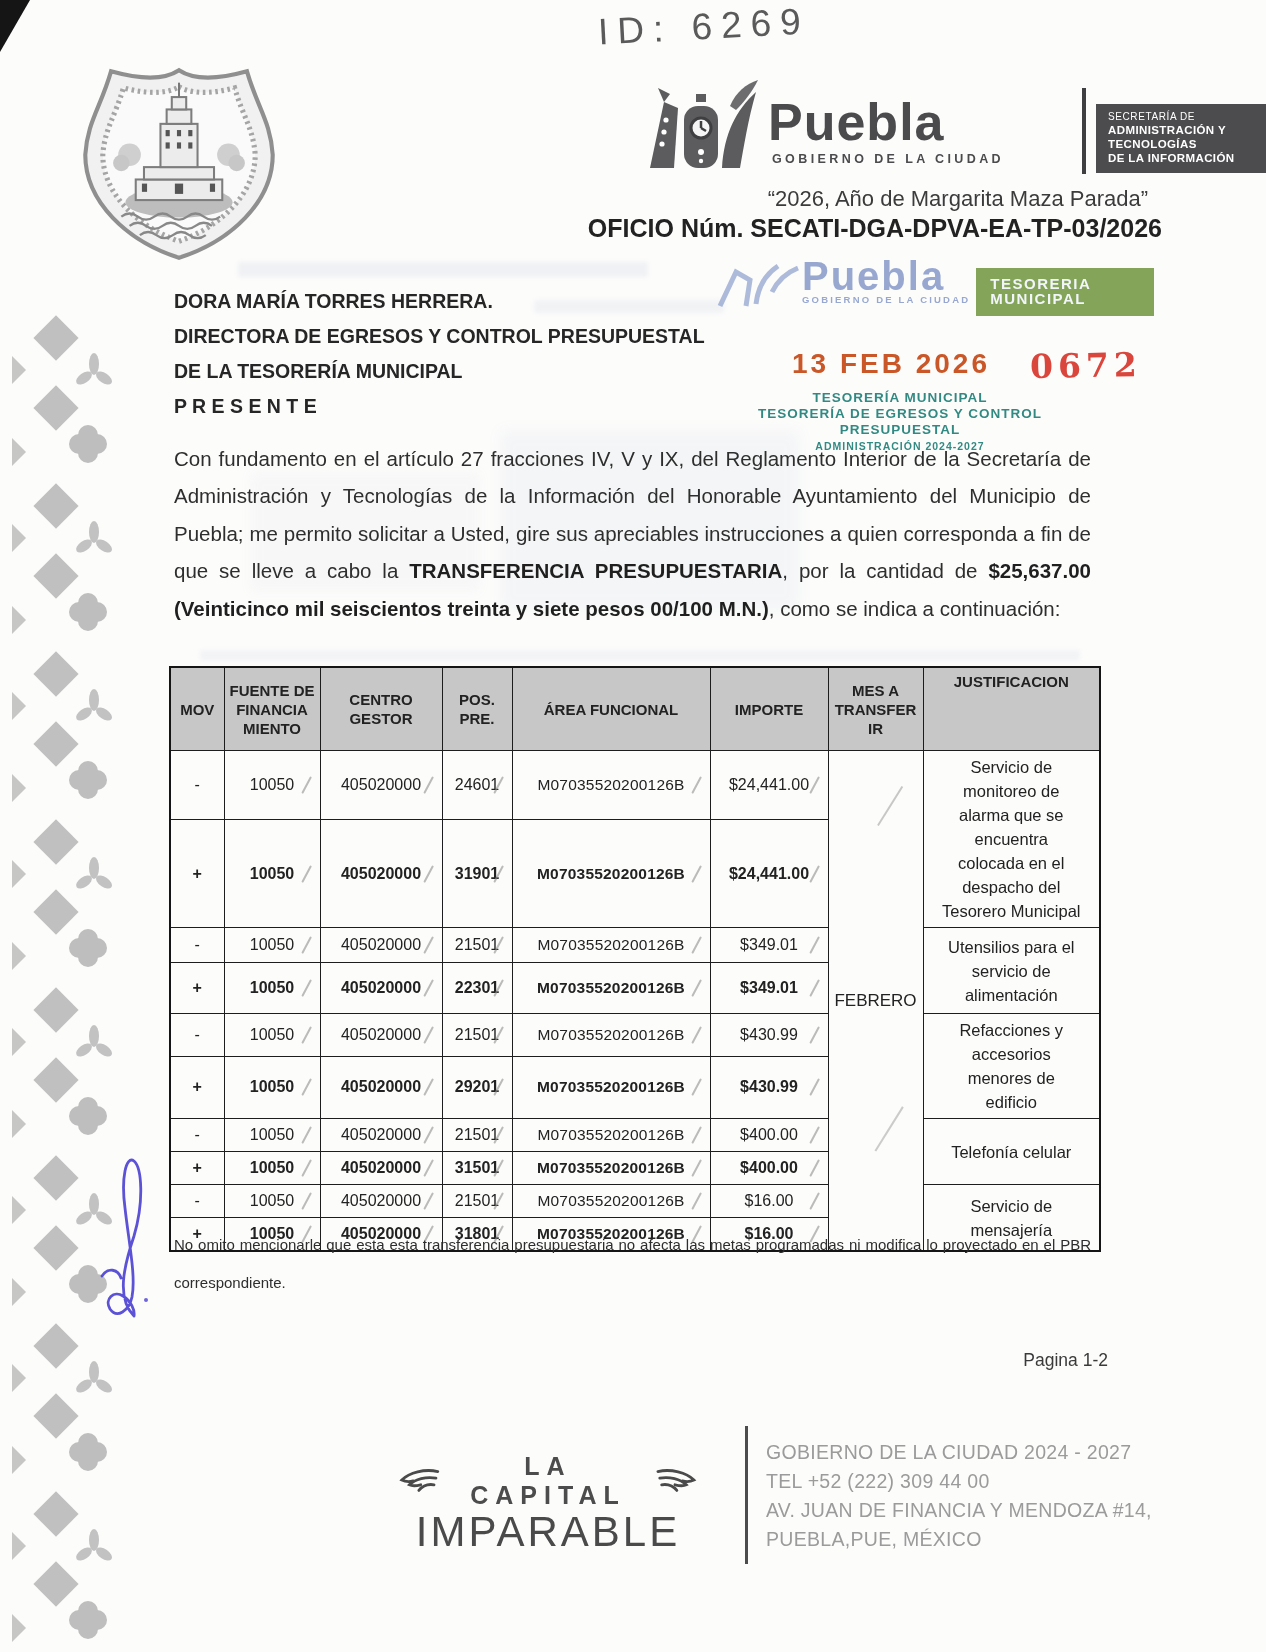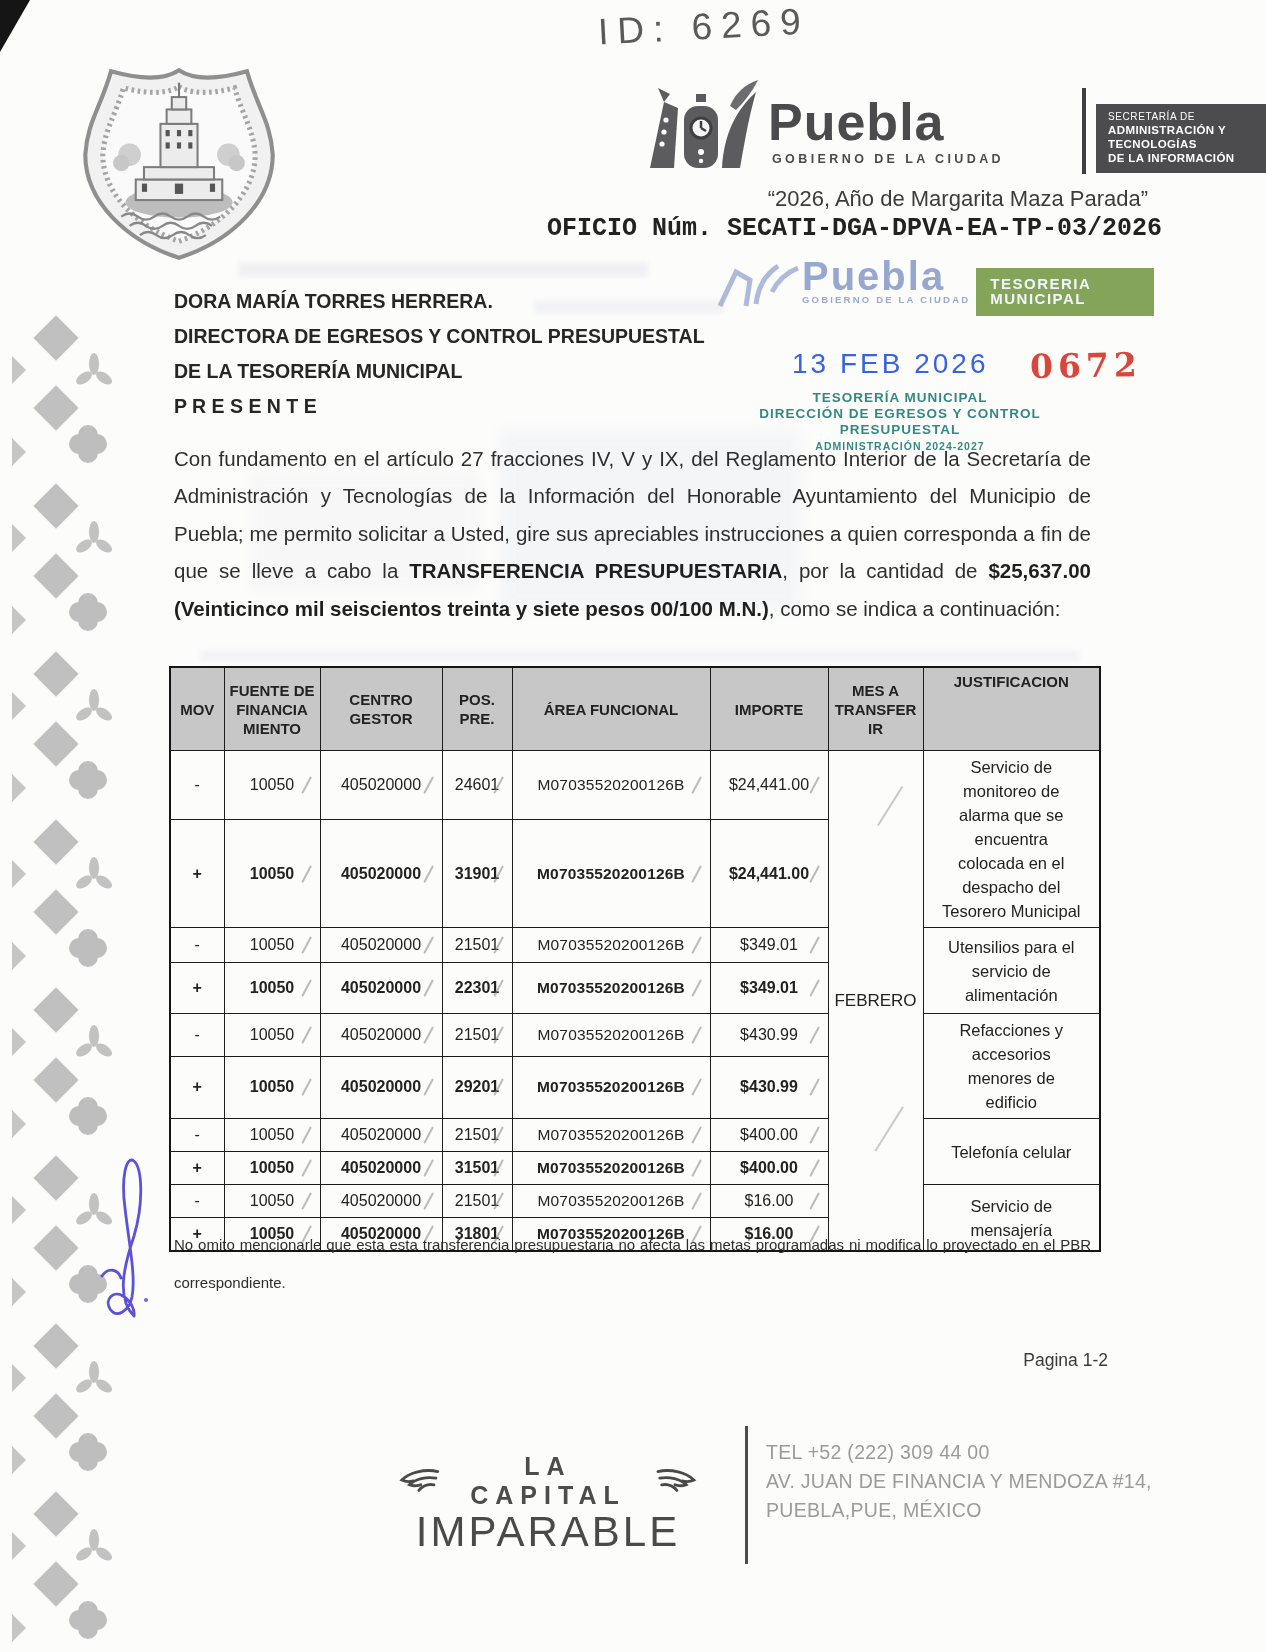--- a/index.html
+++ b/index.html
@@ -19,32 +19,32 @@
   .brand-block{position:absolute;left:644px;top:76px;width:612px;height:100px;}
   .brand-icon{position:absolute;left:0;top:0;}
   .brand-word{position:absolute;left:124px;top:16px;font-size:52px;font-weight:700;color:#4b4b4d;letter-spacing:1px;}
   .brand-tagline{position:absolute;left:128px;top:76px;font-size:12.5px;font-weight:700;color:#4b4b4d;letter-spacing:3.4px;}
   .brand-vbar{position:absolute;left:438px;top:12px;width:4px;height:86px;background:#3f3f41;}
   .sec-badge{position:absolute;left:452px;top:28px;width:190px;padding:7px 10px 8px 12px;background:#4c4c4f;color:#fff;}
   .sec-badge .l1{font-size:10px;letter-spacing:.6px;margin-bottom:1px;}
   .sec-badge .l2,.sec-badge .l3{font-size:11.5px;font-weight:700;letter-spacing:.4px;line-height:14px;}
   
   .year-line{position:absolute;right:118px;top:186px;font-size:22px;color:#3b3b3b;}
-  .oficio-line{position:absolute;right:104px;top:214px;font-size:25px;font-weight:700;color:#222;font-family:Liberation Mono, monospace;}
+  .oficio-line{position:absolute;right:104px;top:214px;font-size:25px;font-weight:700;color:#222;}
   
   .recipient{position:absolute;left:174px;top:284px;font-size:19.5px;font-weight:700;line-height:35px;color:#262626;}
   
   .stamp{position:absolute;left:700px;top:252px;width:556px;height:210px;}
   .stamp-brandrow{position:absolute;left:16px;top:4px;display:flex;align-items:flex-start;filter:blur(.4px);opacity:.8;}
   .stamp-icon{margin-top:2px;}
   .stamp-word{font-size:40px;font-weight:700;color:#7e93c6;letter-spacing:2px;line-height:40px;}
   .stamp-tag{font-size:9.5px;font-weight:700;color:#7e93c6;letter-spacing:2.2px;margin-top:-2px;}
   .stamp-badge{margin-left:6px;margin-top:12px;background:#4d7c0f;color:#eef2fb;font-weight:700;
         font-size:15px;letter-spacing:1.5px;padding:8px 14px 10px;opacity:.85;line-height:15px;width:150px;}
-  .stamp-date{position:absolute;left:92px;top:96px;font-size:28px;font-weight:400;color:#1d4ed8;
+  .stamp-date{position:absolute;left:92px;top:96px;font-size:28px;font-weight:700;color:#c2410c;
         letter-spacing:3px;opacity:.88;filter:blur(.3px);}
   .stamp-folio{position:absolute;left:330px;top:94px;font-size:33px;font-weight:700;color:#d8362c;
         font-family:"DejaVu Serif",serif;letter-spacing:5px;opacity:.92;transform:rotate(-1deg);}
   .stamp-office{position:absolute;left:0px;top:138px;width:400px;text-align:center;color:#0f766e;
         opacity:.85;filter:blur(.3px);}
   .stamp-office div{font-size:13.5px;font-weight:700;letter-spacing:1px;line-height:16px;}
   .stamp-office div:nth-child(4){font-size:10.5px;}
   
   .body-par{position:absolute;left:174px;top:440px;width:917px;font-size:20.5px;line-height:37.4px;
         text-align:justify;color:#2e2e2e;margin:0;}
@@ -224,21 +224,21 @@
       <div>
         <div class="stamp-word">Puebla</div>
         <div class="stamp-tag">GOBIERNO DE LA CIUDAD</div>
       </div>
       <div class="stamp-badge">TESORERIA MUNICIPAL</div>
     </div>
     <div class="stamp-date">13 FEB 2026</div>
     <div class="stamp-folio">0672</div>
     <div class="stamp-office">
       <div>TESORERÍA MUNICIPAL</div>
-      <div>DIRECCIÓN DE EGRESOS Y CONTROL</div>
+      <div>TESORERÍA DE EGRESOS Y CONTROL</div>
       <div>PRESUPUESTAL</div>
       <div>ADMINISTRACIÓN 2024-2027</div>
     </div>
   </div>
 
   <p class="body-par"><span>Con fundamento en el artículo 27 fracciones IV, V y IX, del Reglamento Interior de la Secretaría de Administración y Tecnologías de la Información del Honorable Ayuntamiento del Municipio de Puebla; me permito solicitar a Usted, gire sus apreciables instrucciones a quien corresponda a fin de que se lleve a cabo la </span><b>TRANSFERENCIA PRESUPUESTARIA</b><span>, por la cantidad de </span><b>$25,637.00 (Veinticinco mil seiscientos treinta y siete pesos 00/100 M.N.)</b><span>, como se indica a continuación:</span></p>
 
   <table class="ttable">
     <colgroup>
       <col style="width:54px">
@@ -382,18 +382,19 @@
           <path d="M42,5 C28,2 12,6 4,14 C8,16 12,16 16,15"></path>
           <path d="M40,12 C30,10 18,13 12,19 C16,21 20,20 24,19"></path>
           <path d="M38,19 C32,18 26,20 22,25"></path>
         </g>
       </svg>
     </div>
     <div class="slogan-bottom">IMPARABLE</div>
   </div>
   <div class="footer-vbar"></div>
   <div class="footer-contact">
+    <div>GOBIERNO DE LA CIUDAD 2024 - 2027</div>
     <div>TEL +52 (222) 309 44 00</div>
     <div>AV. JUAN DE FINANCIA Y MENDOZA #14,</div>
     <div>PUEBLA,PUE, MÉXICO</div>
   </div>
 
 </div>
 
 </body></html>

